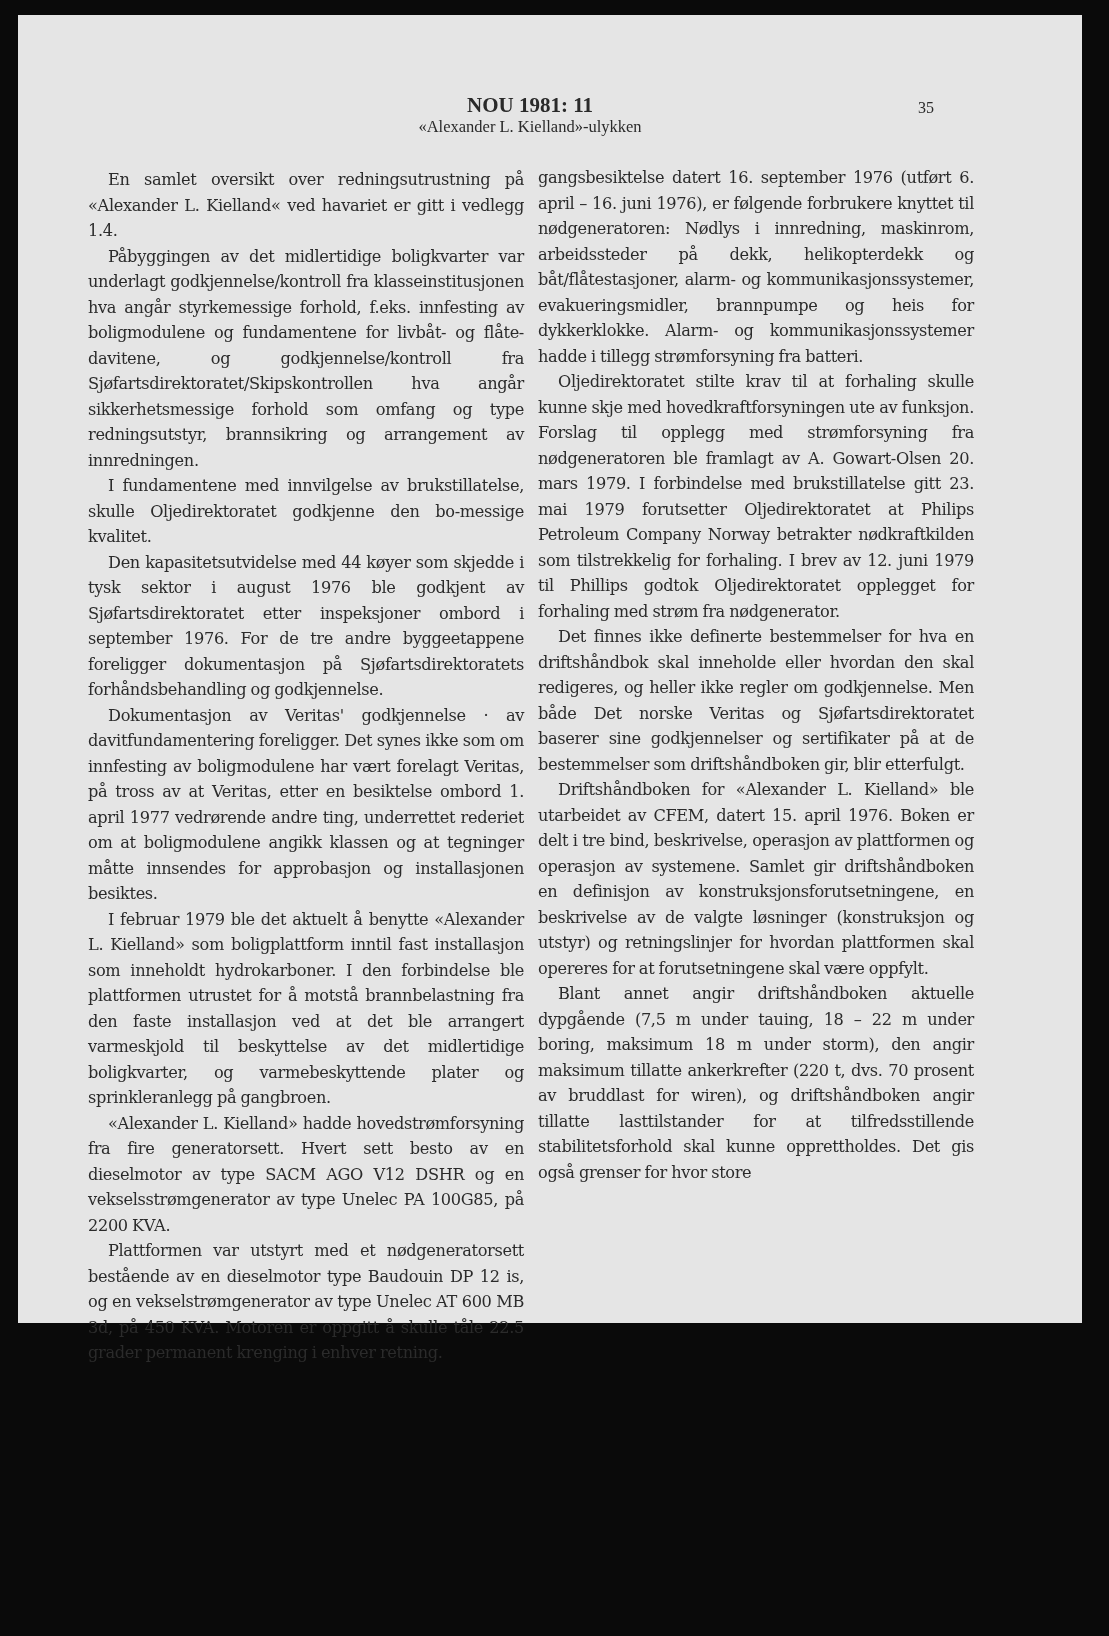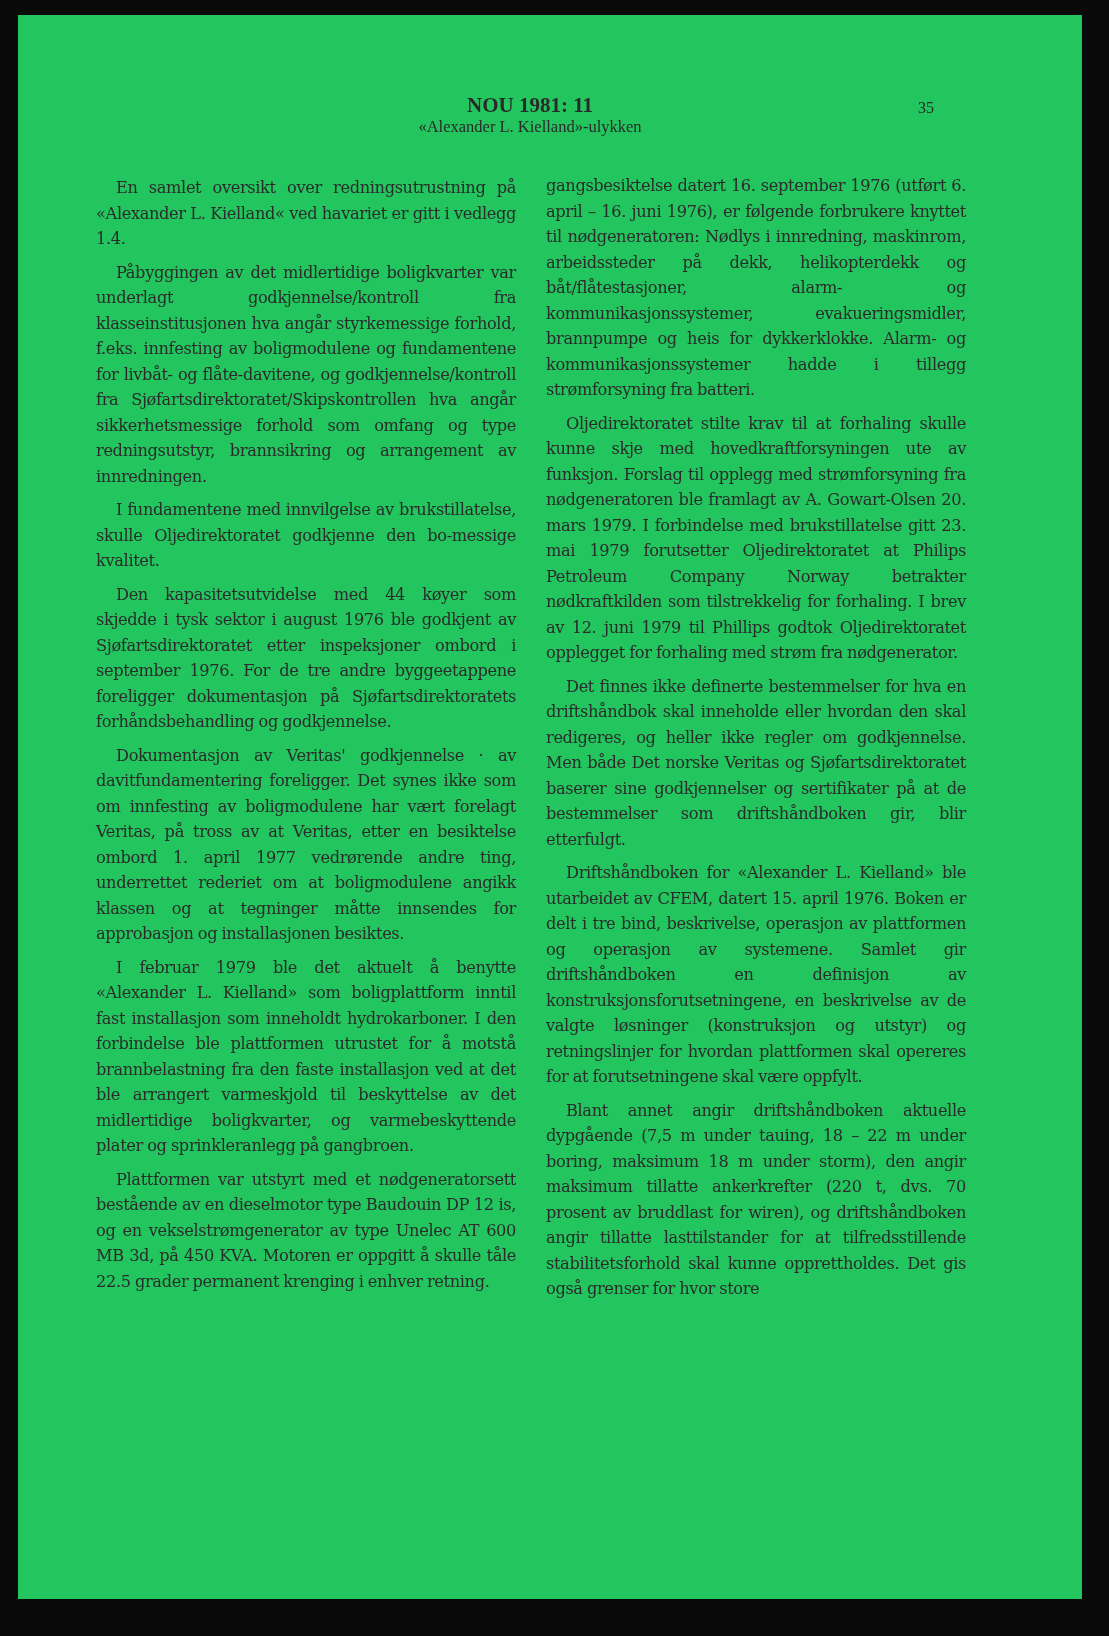--- a/index.html
+++ b/index.html
@@ -5,22 +5,22 @@
   html, body { margin: 0; padding: 0; }
   body {
     width: 1109px; height: 1636px;
     background: #0a0a0a;
     position: relative;
     overflow: hidden;
   }
   .page {
     position: absolute;
     left: 18px; top: 15px;
-    width: 1064px; height: 1584px;
-    background: #22c55e;
+    width: 1064px; height: 1308px;
+    background: #e5e5e5;
   }
   .header {
     position: absolute;
     left: 0; top: 78px; width: 1064px;
     text-align: center;
     font-family: "Liberation Serif", "DejaVu Serif", serif;
     color: #2a2a2a;
   }
   .header .title {
     font-weight: bold;
@@ -48,21 +48,21 @@
     font-size: 16.2px;
     line-height: 25.5px;
     color: #2b2b2b;
     text-align: justify;
     letter-spacing: -0.35px;
     word-spacing: -0.5px;
   }
   .col-left { left: 70px; }
   .col-right { left: 520px; top: 150px; }
   .column p {
-    margin: 8px;
+    margin: 0;
     text-indent: 20px;
     hyphens: manual;
   }
   .column p.cont { text-indent: 0; }
 </style>
 </head>
 <body>
 
 <div class="page">
   <div class="header">
@@ -71,20 +71,21 @@
   </div>
   <div class="page-number">35</div>
 
   <div class="column col-left">
     <p>En samlet oversikt over redningsutrustning på «Alexander L. Kielland« ved havariet er gitt i vedlegg 1.4.</p>
     <p>Påbyggingen av det midlertidige boligkvarter var underlagt godkjennelse/kontroll fra klasseinstitusjonen hva angår styrkemessige forhold, f.eks. innfesting av boligmodulene og fundamentene for livbåt- og flåte-davitene, og godkjennelse/kontroll fra Sjøfartsdirektoratet/Skipskontrollen hva angår sikkerhetsmessige forhold som omfang og type redningsutstyr, brannsikring og arrangement av innredningen.</p>
     <p>I fundamentene med innvilgelse av brukstillatelse, skulle Oljedirektoratet godkjenne den bo-messige kvalitet.</p>
     <p>Den kapasitetsutvidelse med 44 køyer som skjedde i tysk sektor i august 1976 ble godkjent av Sjøfartsdirektoratet etter inspeksjoner ombord i september 1976. For de tre andre byggeetappene foreligger dokumentasjon på Sjøfartsdirektoratets forhåndsbehandling og godkjennelse.</p>
     <p>Dokumentasjon av Veritas' godkjennelse · av davitfundamentering foreligger. Det synes ikke som om innfesting av boligmodulene har vært forelagt Veritas, på tross av at Veritas, etter en besiktelse ombord 1. april 1977 vedrørende andre ting, underrettet rederiet om at boligmodulene angikk klassen og at tegninger måtte innsendes for approbasjon og installasjonen besiktes.</p>
     <p>I februar 1979 ble det aktuelt å benytte «Alexander L. Kielland» som boligplattform inntil fast installasjon som inneholdt hydrokarboner. I den forbindelse ble plattformen utrustet for å motstå brannbelastning fra den faste installasjon ved at det ble arrangert varmeskjold til beskyttelse av det midlertidige boligkvarter, og varmebeskyttende plater og sprinkleranlegg på gangbroen.</p>
+    <p>«Alexander L. Kielland» hadde hovedstrømforsyning fra fire generatorsett. Hvert sett besto av en dieselmotor av type SACM AGO V12 DSHR og en vekselsstrømgenerator av type Unelec PA 100G85, på 2200 KVA.</p>
     <p>Plattformen var utstyrt med et nødgeneratorsett bestående av en dieselmotor type Baudouin DP 12 is, og en vekselstrømgenerator av type Unelec AT 600 MB 3d, på 450 KVA. Motoren er oppgitt å skulle tåle 22.5 grader permanent krenging i enhver retning.</p>
   </div>
 
   <div class="column col-right">
     <p class="cont">gangsbesiktelse datert 16. september 1976 (utført 6. april – 16. juni 1976), er følgende forbrukere knyttet til nødgeneratoren: Nødlys i innredning, maskinrom, arbeidssteder på dekk, helikopterdekk og båt/flåtestasjoner, alarm- og kommunikasjonssystemer, evakueringsmidler, brannpumpe og heis for dykkerklokke. Alarm- og kommunikasjonssystemer hadde i tillegg strømforsyning fra batteri.</p>
     <p>Oljedirektoratet stilte krav til at forhaling skulle kunne skje med hovedkraftforsyningen ute av funksjon. Forslag til opplegg med strømforsyning fra nødgeneratoren ble framlagt av A. Gowart-Olsen 20. mars 1979. I forbindelse med brukstillatelse gitt 23. mai 1979 forutsetter Oljedirektoratet at Philips Petroleum Company Norway betrakter nødkraftkilden som tilstrekkelig for forhaling. I brev av 12. juni 1979 til Phillips godtok Oljedirektoratet opplegget for forhaling med strøm fra nødgenerator.</p>
     <p>Det finnes ikke definerte bestemmelser for hva en driftshåndbok skal inneholde eller hvordan den skal redigeres, og heller ikke regler om godkjennelse. Men både Det norske Veritas og Sjøfartsdirektoratet baserer sine godkjennelser og sertifikater på at de bestemmelser som driftshåndboken gir, blir etterfulgt.</p>
     <p>Driftshåndboken for «Alexander L. Kielland» ble utarbeidet av CFEM, datert 15. april 1976. Boken er delt i tre bind, beskrivelse, operasjon av plattformen og operasjon av systemene. Samlet gir driftshåndboken en definisjon av konstruksjonsforutsetningene, en beskrivelse av de valgte løsninger (konstruksjon og utstyr) og retningslinjer for hvordan plattformen skal opereres for at forutsetningene skal være oppfylt.</p>
     <p>Blant annet angir driftshåndboken aktuelle dypgående (7,5 m under tauing, 18 – 22 m under boring, maksimum 18 m under storm), den angir maksimum tillatte ankerkrefter (220 t, dvs. 70 prosent av bruddlast for wiren), og driftshåndboken angir tillatte lasttilstander for at tilfredsstillende stabilitetsforhold skal kunne opprettholdes. Det gis også grenser for hvor store</p>
   </div>

